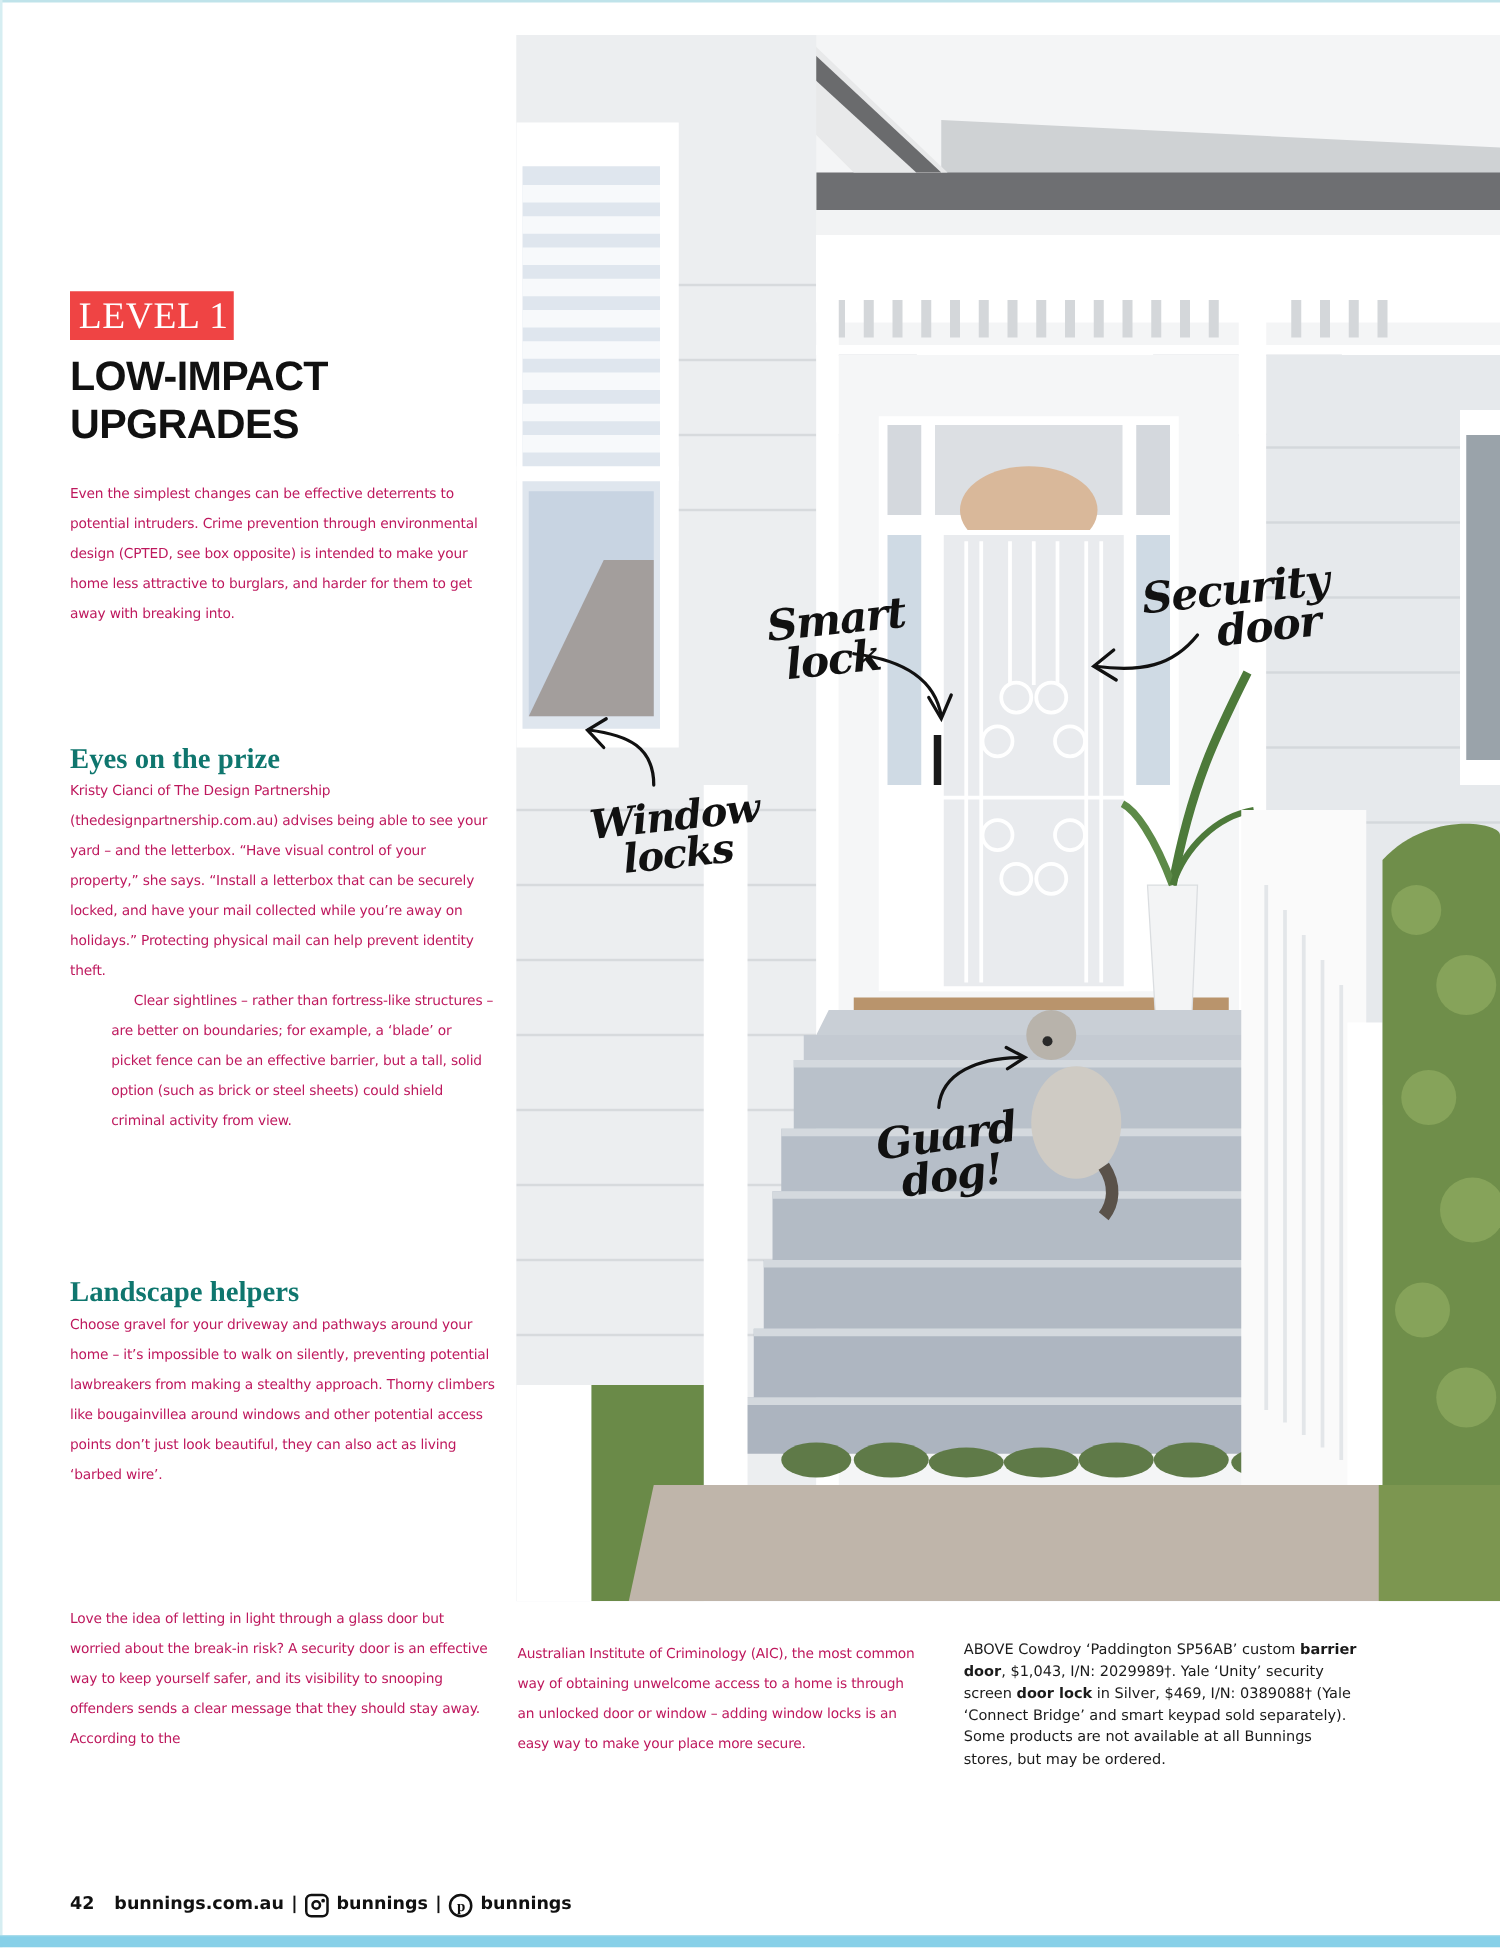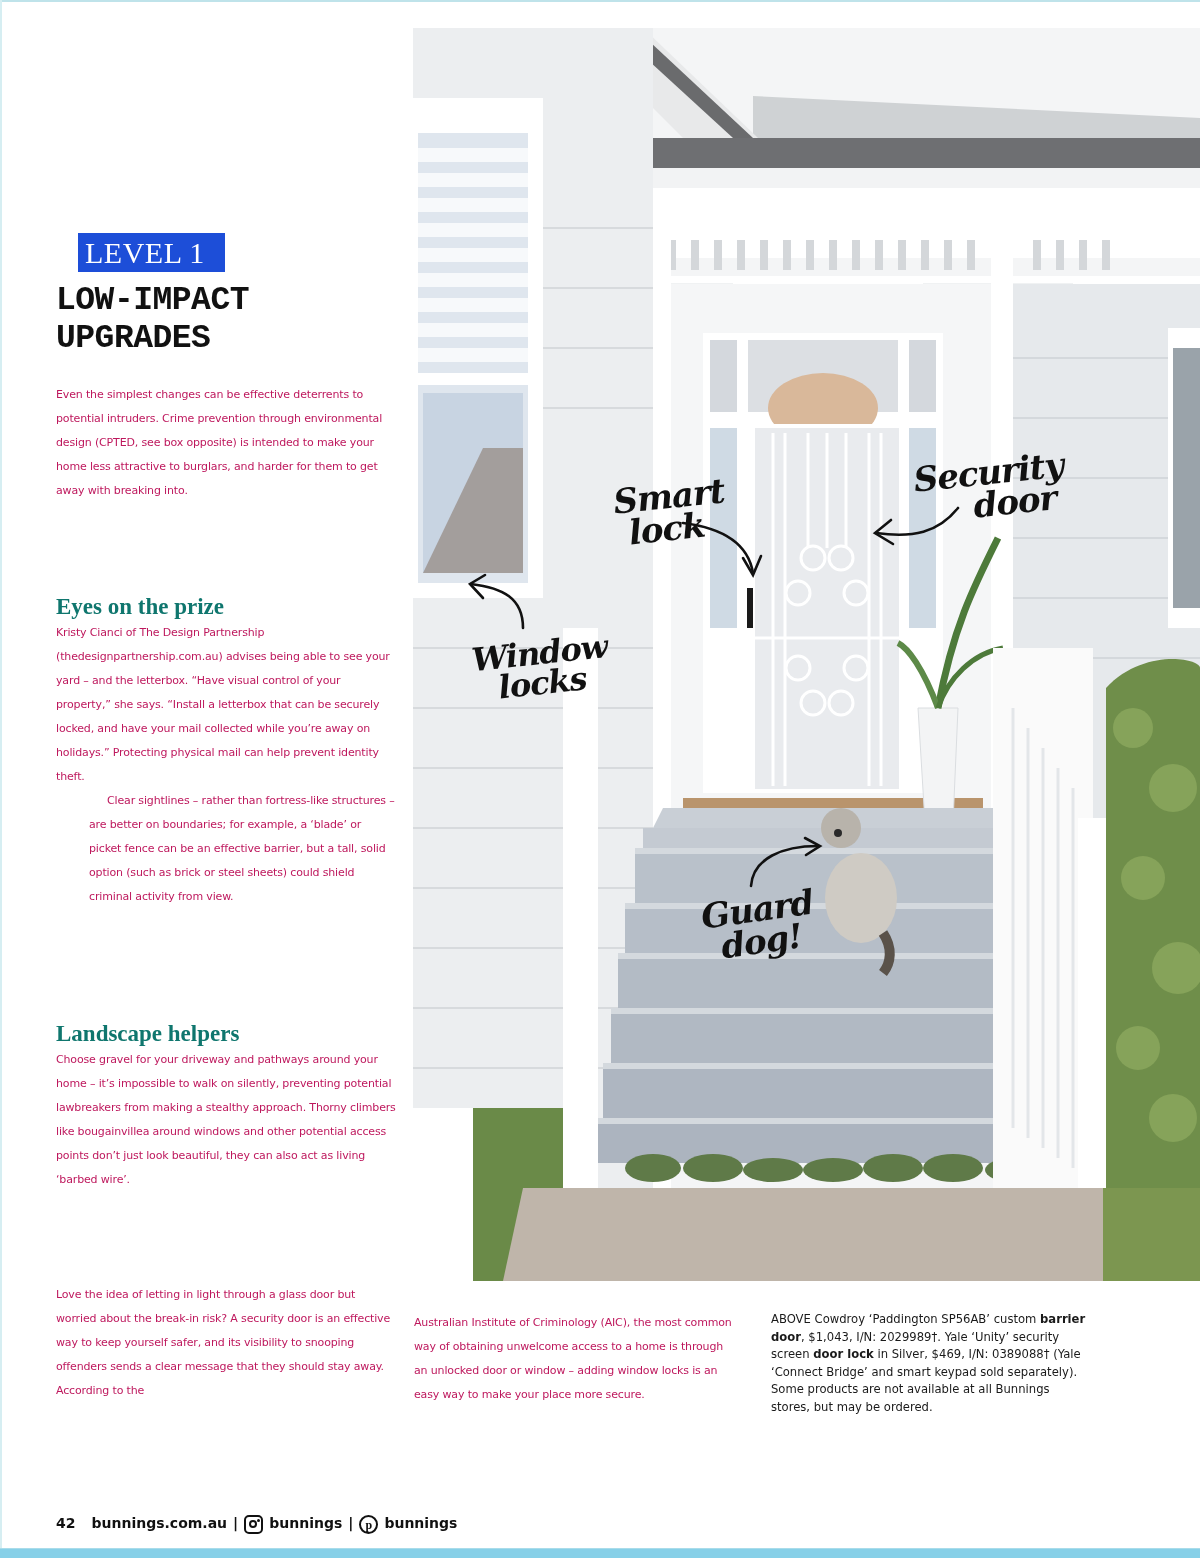--- a/index.html
+++ b/index.html
@@ -4,28 +4,28 @@
 <style>
   * { box-sizing: border-box; margin: 0; padding: 0; }
   html, body { width: 1200px; height: 1558px; background: #ffffff; overflow: hidden; }
   body { position: relative; font-family: "Liberation Sans", sans-serif; color: #1a1a1a; }
 
   .top-rule { position: absolute; left: 0; top: 0; width: 1200px; height: 2px; background: #bfe3ea; }
   .left-rule { position: absolute; left: 0; top: 0; width: 2px; height: 1558px; background: #d6eef2; }
 
   
   .level-badge {
-    position: absolute; left: 56px; top: 233px; width: 147px; height: 39px;
-    background: #1d4ed8; color: #fff;
+    position: absolute; left: 56px; top: 233px; width: 131px; height: 39px;
+    background: #ef4444; color: #fff;
     font-family: "Liberation Serif", serif; font-size: 30px; letter-spacing: 0.5px;
-    line-height: 39px; padding-left: 7px; white-space: nowrap; margin-left: 22px;
+    line-height: 39px; padding-left: 7px; white-space: nowrap;
   }
   .page-title {
     position: absolute; left: 56px; top: 282px; width: 330px;
-    font-family: Liberation Mono, monospace; font-weight: bold;
+    font-family: Liberation Sans, sans-serif; font-weight: bold;
     font-size: 33px; line-height: 38px; color: #111; letter-spacing: -0.5px;
   }
   .body-text {
     font-family: "DejaVu Sans", sans-serif; font-size: 11px; line-height: 24px;
     color: #be185d; letter-spacing: -0.15px;
   }
   .intro { position: absolute; left: 56px; top: 383px; width: 330px; }
   .section-heading {
     font-family: "Liberation Serif", serif; font-weight: bold; font-size: 23px;
     line-height: 28px; color: #0f766e;

